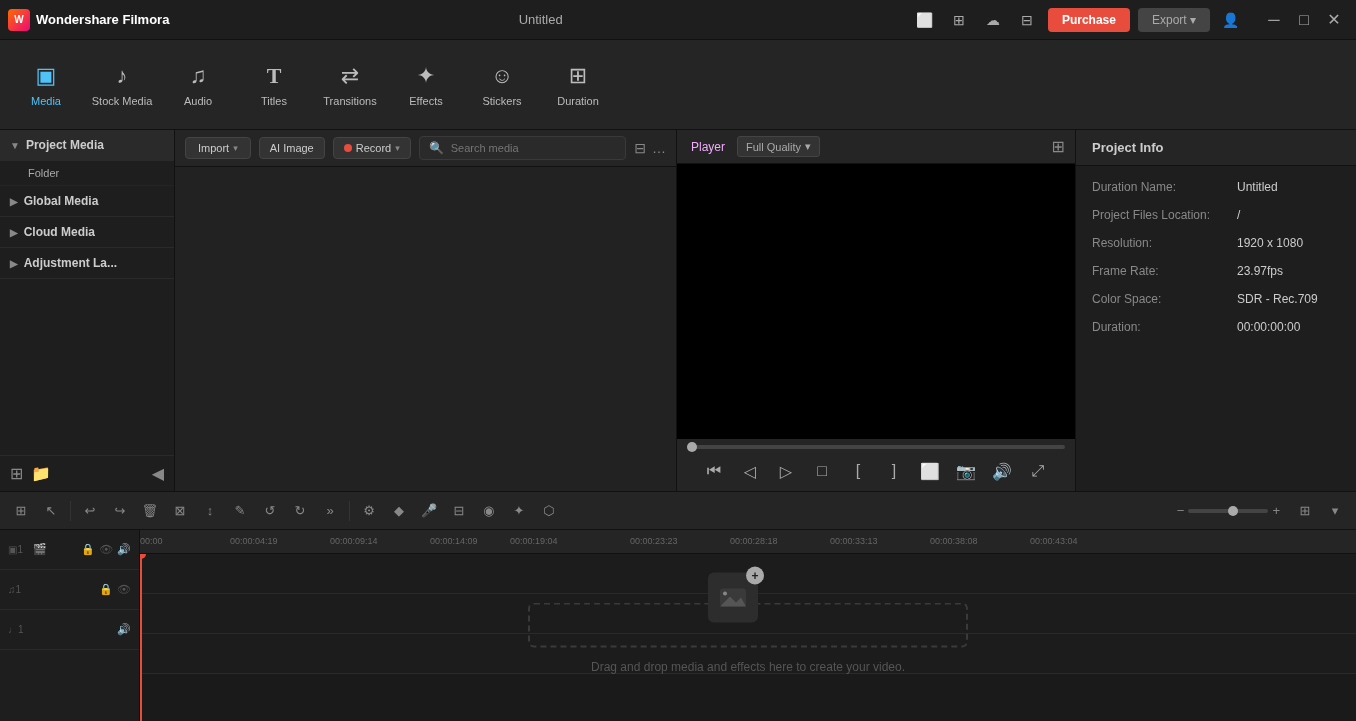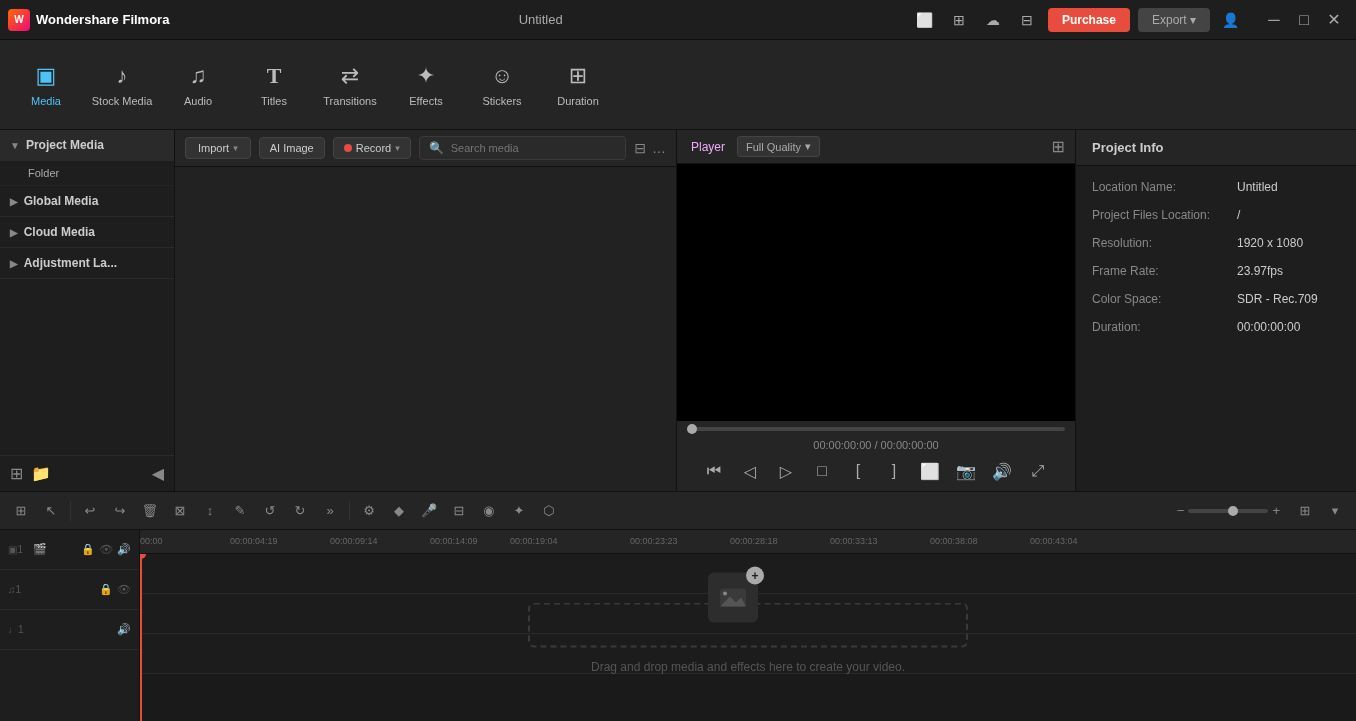--- a/index.html
+++ b/index.html
@@ -674,45 +674,40 @@
       </div>
       <div class="player-toolbar-right">
         <span style="color:#888;font-size:16px;">⊞</span>
       </div>
     </div>
     <div class="player-screen"></div>
     <div id="player-controls">
       <div class="timeline-bar">
         <div class="timeline-thumb"></div>
       </div>
-      <div class="time-display">
-        <span>00:00:00:00</span>
-        <span> / </span>
-        <span>00:00:00:00</span>
-      </div>
       <div class="player-btns">
         <span>⏮</span>
         <span>◁</span>
         <span>▷</span>
         <span>□</span>
         <span>[</span>
         <span>]</span>
         <span>⬜</span>
         <span>📷</span>
         <span>🔊</span>
         <span>⤢</span>
       </div>
     </div>
   </div>
 
   <div id="right-panel">
     <div id="right-panel-header">Project Info</div>
     <div class="info-table">
       <div class="info-row">
-        <div class="info-label">Location Name:</div>
+        <div class="info-label">Duration Name:</div>
         <div class="info-value">Untitled</div>
       </div>
       <div class="info-row">
         <div class="info-label">Project Files Location:</div>
         <div class="info-value">/</div>
       </div>
       <div class="info-row">
         <div class="info-label">Resolution:</div>
         <div class="info-value">1920 x 1080</div>
       </div>

